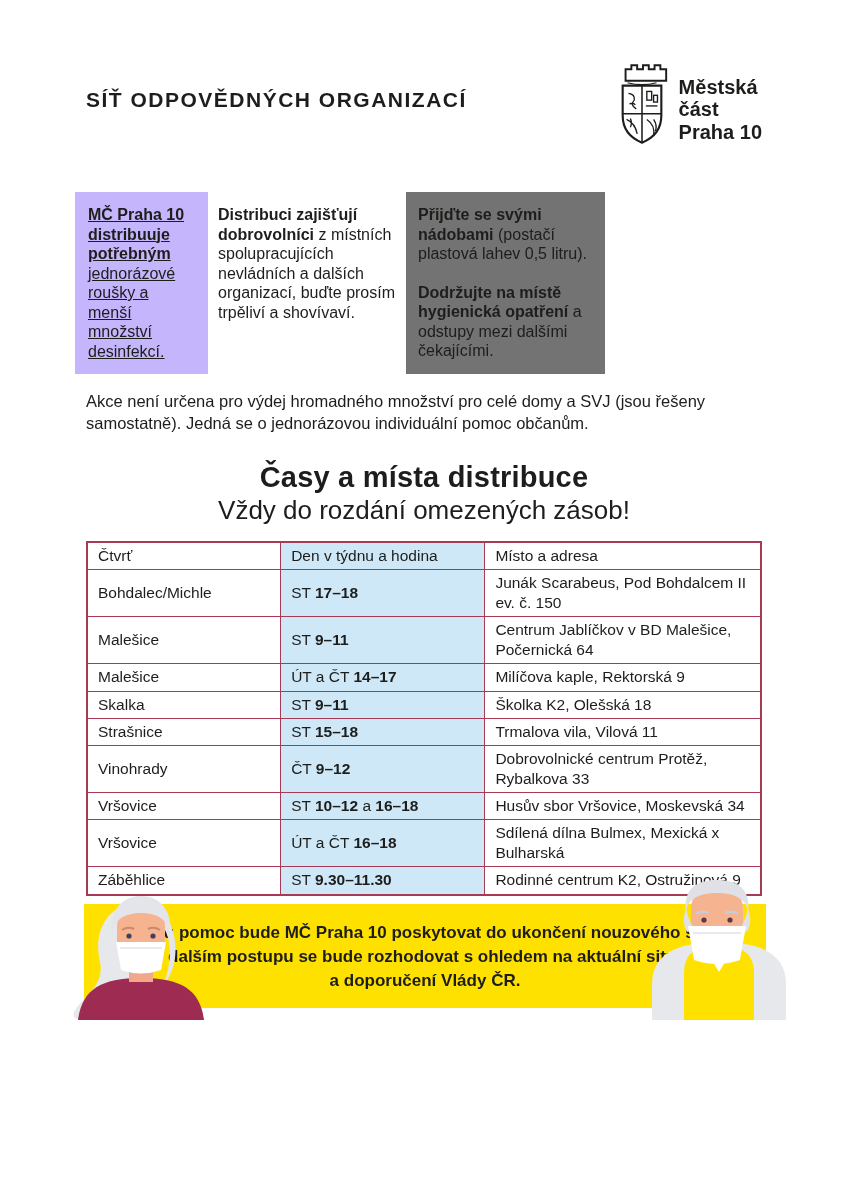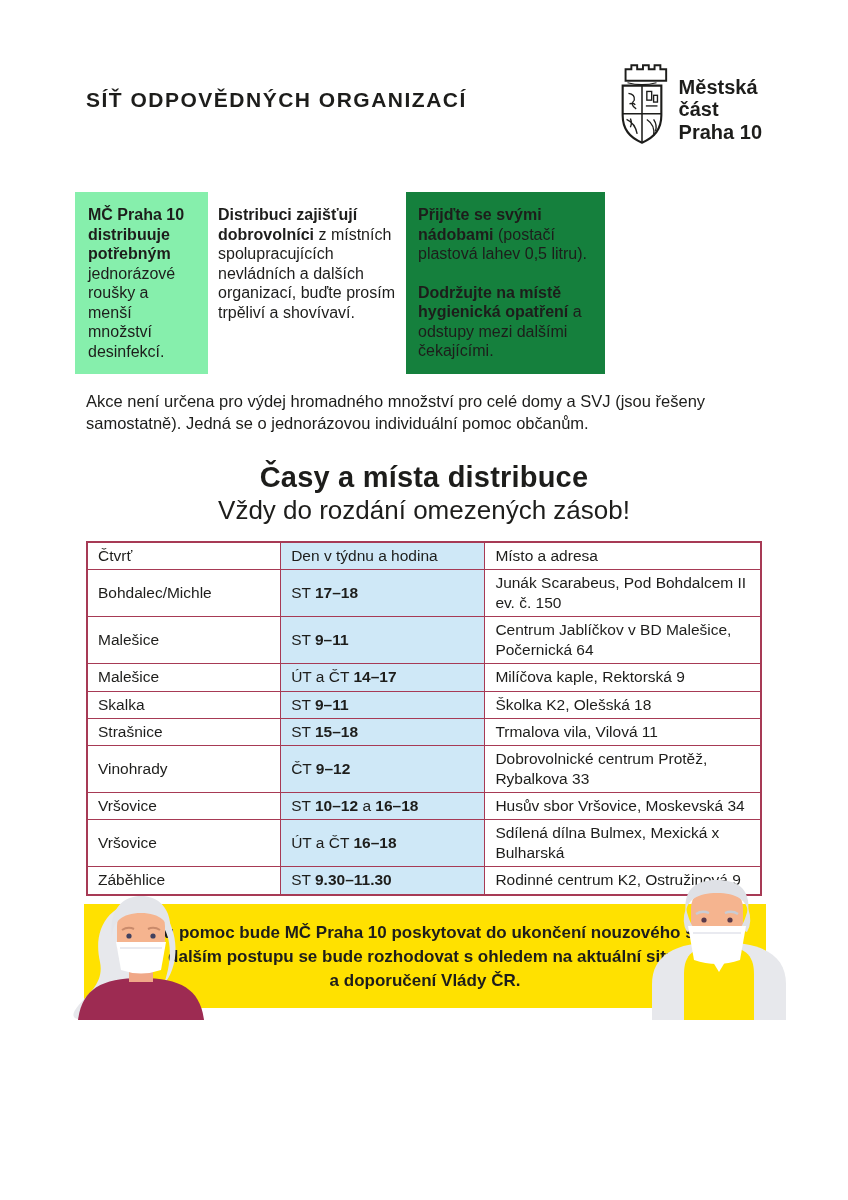--- a/index.html
+++ b/index.html
@@ -37,22 +37,22 @@
   .info-grid {
     margin-top:44px; margin-left:-11px; width:698px;
     display:grid;
     grid-template-columns:133px 178px 199px 157px;
     column-gap:10px;
     font-size:16px; line-height:1.22;
   }
   .info-col { padding:13px 0; }
   .info-col p + p { margin-top:19px; }
   .hl { padding:13px; }
-  .hl-yellow { background:#86efac; }
-  .hl-blue   { background:#15803d;padding-left:12px; }
+  .hl-yellow { background:#c4b5fd;text-decoration:underline; }
+  .hl-blue   { background:#737373;padding-left:12px; }
 
   
   .note { margin-top:17px; font-size:16.5px; line-height:1.32; max-width:676px; }
 
   
   .schedule-heading { margin-top:26px; text-align:center; font-size:29px; font-weight:800; letter-spacing:0.2px; }
   .schedule-sub { margin-top:1px; text-align:center; font-size:26px; font-weight:400; }
 
   
   table.dist {

